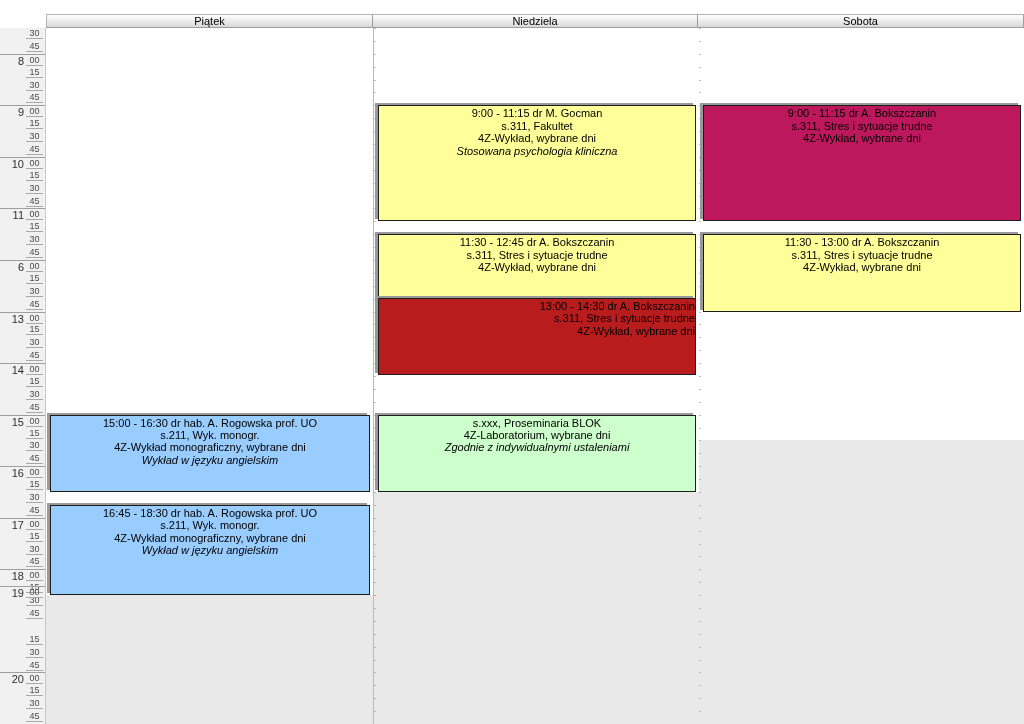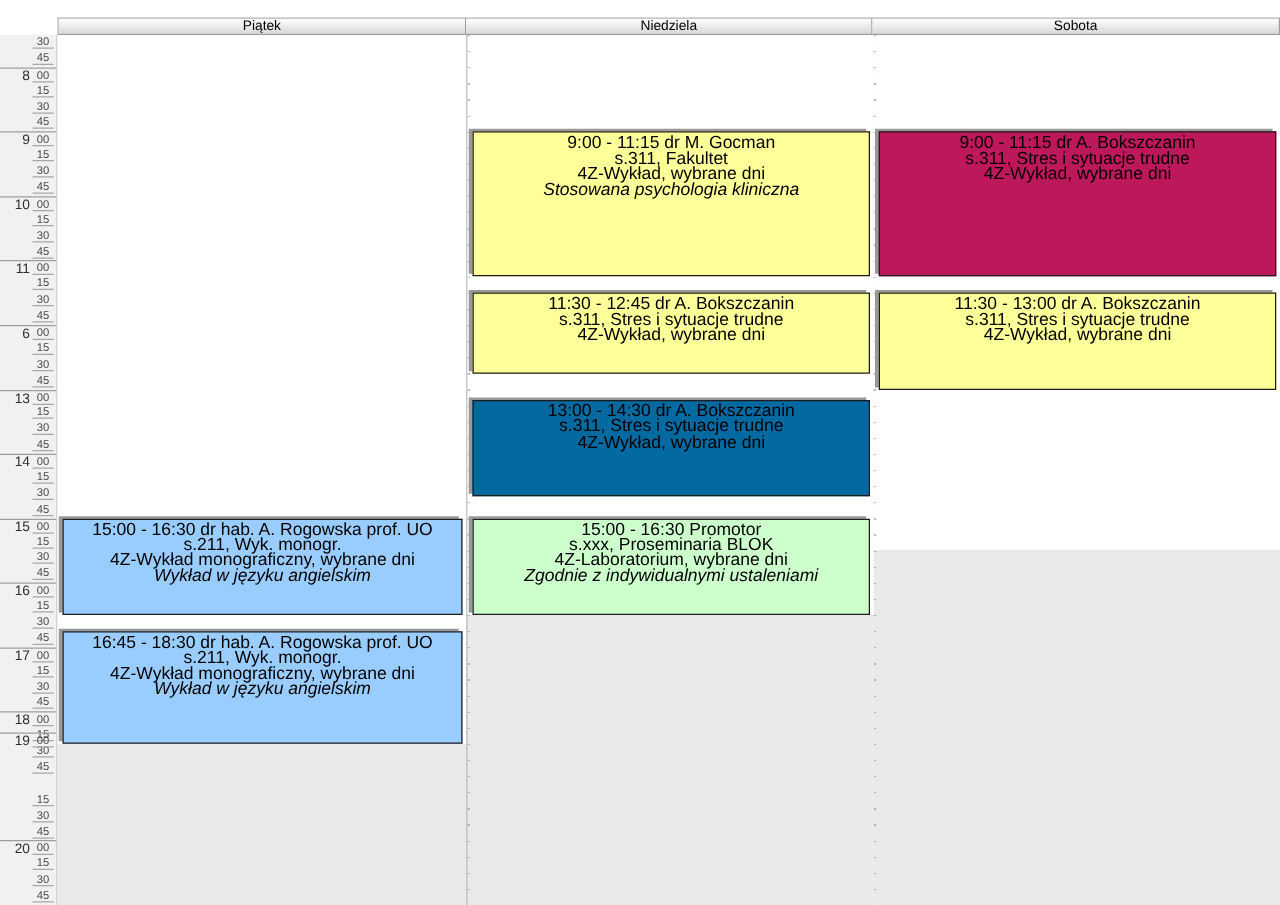--- a/index.html
+++ b/index.html
@@ -44,21 +44,21 @@
   .daycol.sep{border-left:1px solid #b6bac0;}
   .active{position:absolute;top:0;left:0;right:0;background:#ffffff;}
   .dots{
     position:absolute;top:0;left:0;width:2px;height:100%;opacity:.6;
     background-image:repeating-linear-gradient(to bottom,#8f959d 0,#8f959d 1px,transparent 1px,transparent 12.8889px);
   }
   
   .event{
     position:absolute;left:4px;right:3px;box-sizing:border-box;
     border:1px solid #1c1c1c;box-shadow:-3px -2px 0 0 #999999;
-    text-align:center;font-size:14px;line-height:12.4px;color:#000;
+    text-align:center;font-size:11px;line-height:12.4px;color:#000;
     padding-top:1px;overflow:hidden;cursor:default;
   }
   .event .note{font-style:italic;}
 </style>
 </head>
 <body>
 
 <div class="screen">
   <div class="dayheaders">
       <div class="dayheader" style="width: 327px;">Piątek</div>
@@ -265,27 +265,26 @@
         <div>9:00 - 11:15 dr M. Gocman</div>
         <div>s.311, Fakultet</div>
         <div>4Z-Wykład, wybrane dni</div>
         <div class="note">Stosowana psychologia kliniczna</div>
       </div>
       <div class="event" style="top: 206.222px; height: 64.4444px; background: rgb(255, 255, 153);">
         <div>11:30 - 12:45 dr A. Bokszczanin</div>
         <div>s.311, Stres i sytuacje trudne</div>
         <div>4Z-Wykład, wybrane dni</div>
       </div>
-      <div class="event" style="top: 292px; height: 77.3333px; background: #0369a1;">
+      <div class="event" style="top: 270px; height: 77.3333px; background: #b91c1c; text-align: right;">
         <div>13:00 - 14:30 dr A. Bokszczanin</div>
         <div>s.311, Stres i sytuacje trudne</div>
         <div>4Z-Wykład, wybrane dni</div>
       </div>
       <div class="event" style="top: 386.667px; height: 77.3333px; background: rgb(204, 255, 204);">
-        <div>15:00 - 16:30 Promotor</div>
         <div>s.xxx, Proseminaria BLOK</div>
         <div>4Z-Laboratorium, wybrane dni</div>
         <div class="note">Zgodnie z indywidualnymi ustaleniami</div>
       </div>
     </div>
     <div class="daycol" style="left: 699px; width: 325px;">
       <div class="active" style="height: 412.444px;"></div>
       <div class="dots"></div>
       <div class="event" style="top: 77.3333px; height: 116px; background: #be185d;">
         <div>9:00 - 11:15 dr A. Bokszczanin</div>

